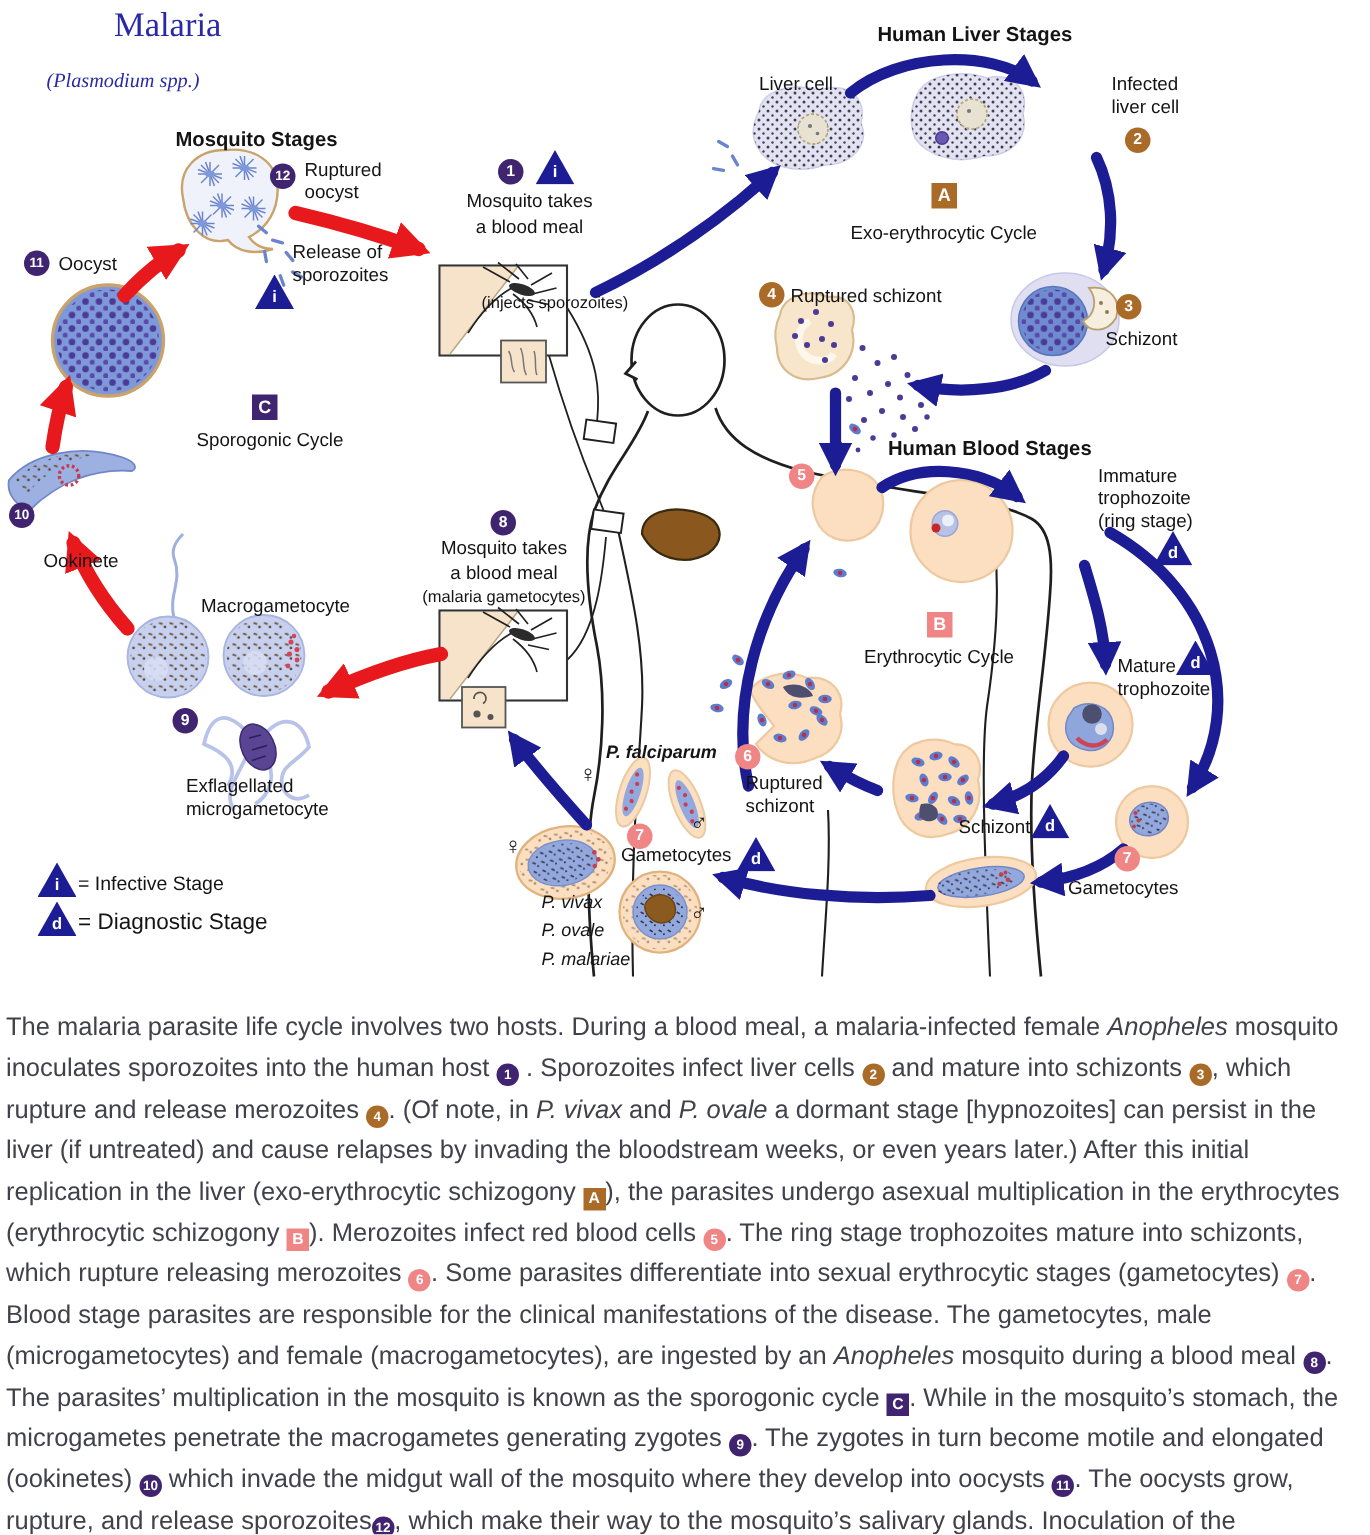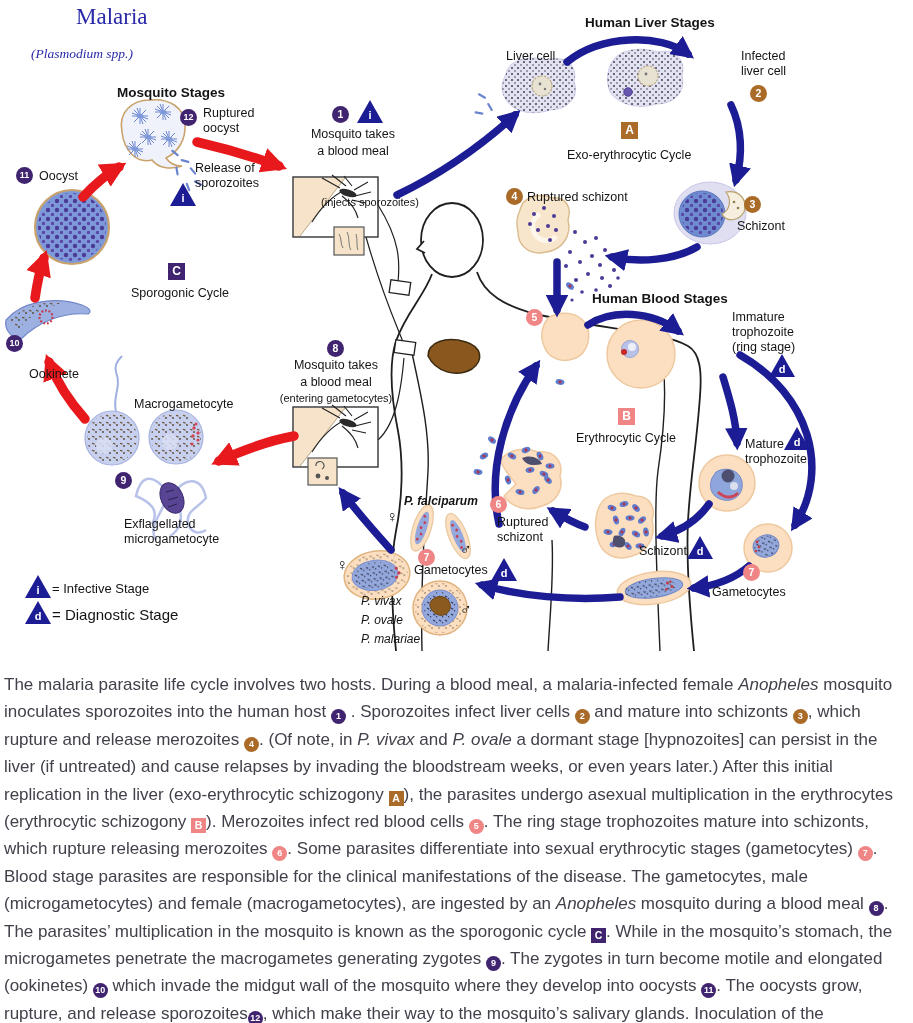--- a/index.html
+++ b/index.html
@@ -438,21 +438,21 @@
   <div class="lbl" style="left:39px;top:169px;">Oocyst</div>
   <div class="lbl" style="left:29px;top:337px;margin-top:30px;">Ookinete</div>
   <div class="lbl" style="left:134px;top:397px;">Macrogametocyte</div>
   <div class="lbl" style="left:90px;top:517px;margin-left:34px;">Exflagellated
 microgametocyte</div>
   <div class="lbl ctr" style="left:293px;top:126px;width:120px;line-height:17px;">Mosquito takes
 a blood meal</div>
   <div class="lbl ctr small" style="left:305px;top:161px;width:130px;margin-top:35px;">(injects sporozoites)</div>
   <div class="lbl ctr" style="left:276px;top:357px;width:120px;line-height:17px;">Mosquito takes
 a blood meal</div>
-  <div class="lbl ctr small" style="left:271px;top:392px;width:130px;">(entering gametocytes)</div>
+  <div class="lbl ctr small" style="left:271px;top:392px;width:130px;">(malaria gametocytes)</div>
   <div class="lbl" style="left:506px;top:49px;">Liver cell</div>
   <div class="lbl" style="left:741px;top:49px;">Infected
 liver cell</div>
   <div class="lbl" style="left:527px;top:190px;">Ruptured schizont</div>
   <div class="lbl" style="left:737px;top:219px;">Schizont</div>
   <div class="lbl" style="left:732px;top:310px;">Immature
 trophozoite
 (ring stage)</div>
   <div class="lbl" style="left:745px;top:437px;">Mature
 trophozoite</div>

